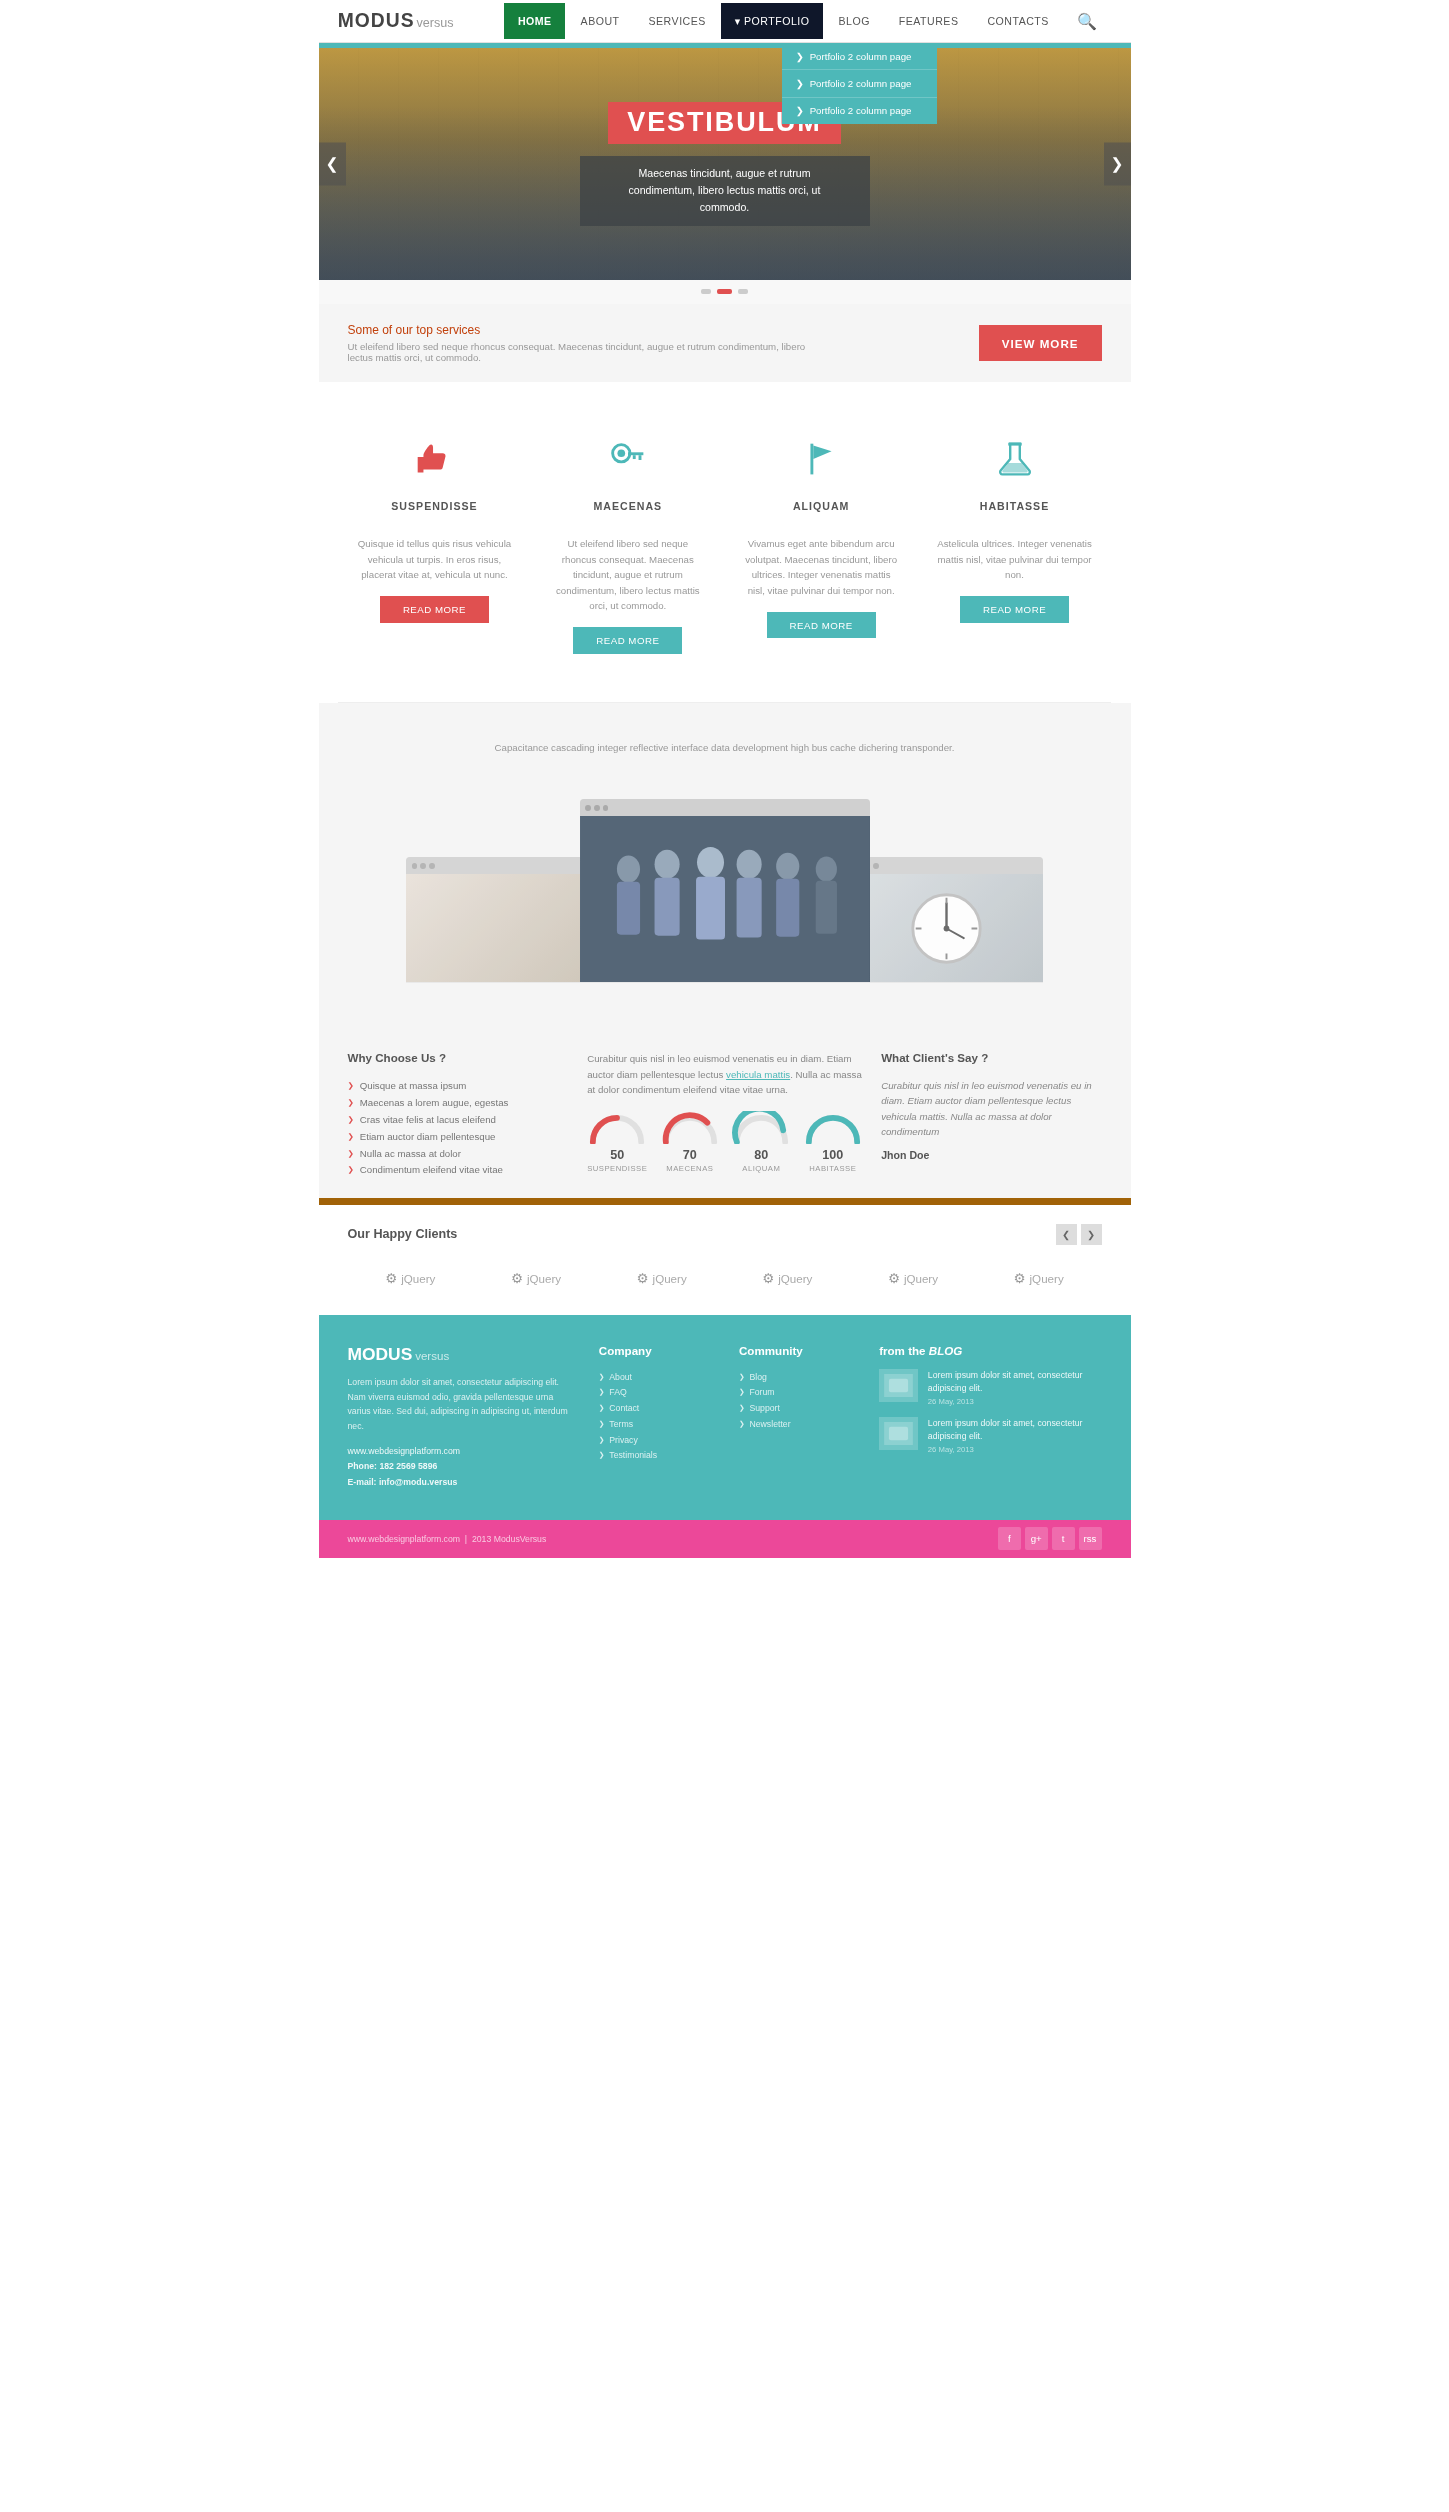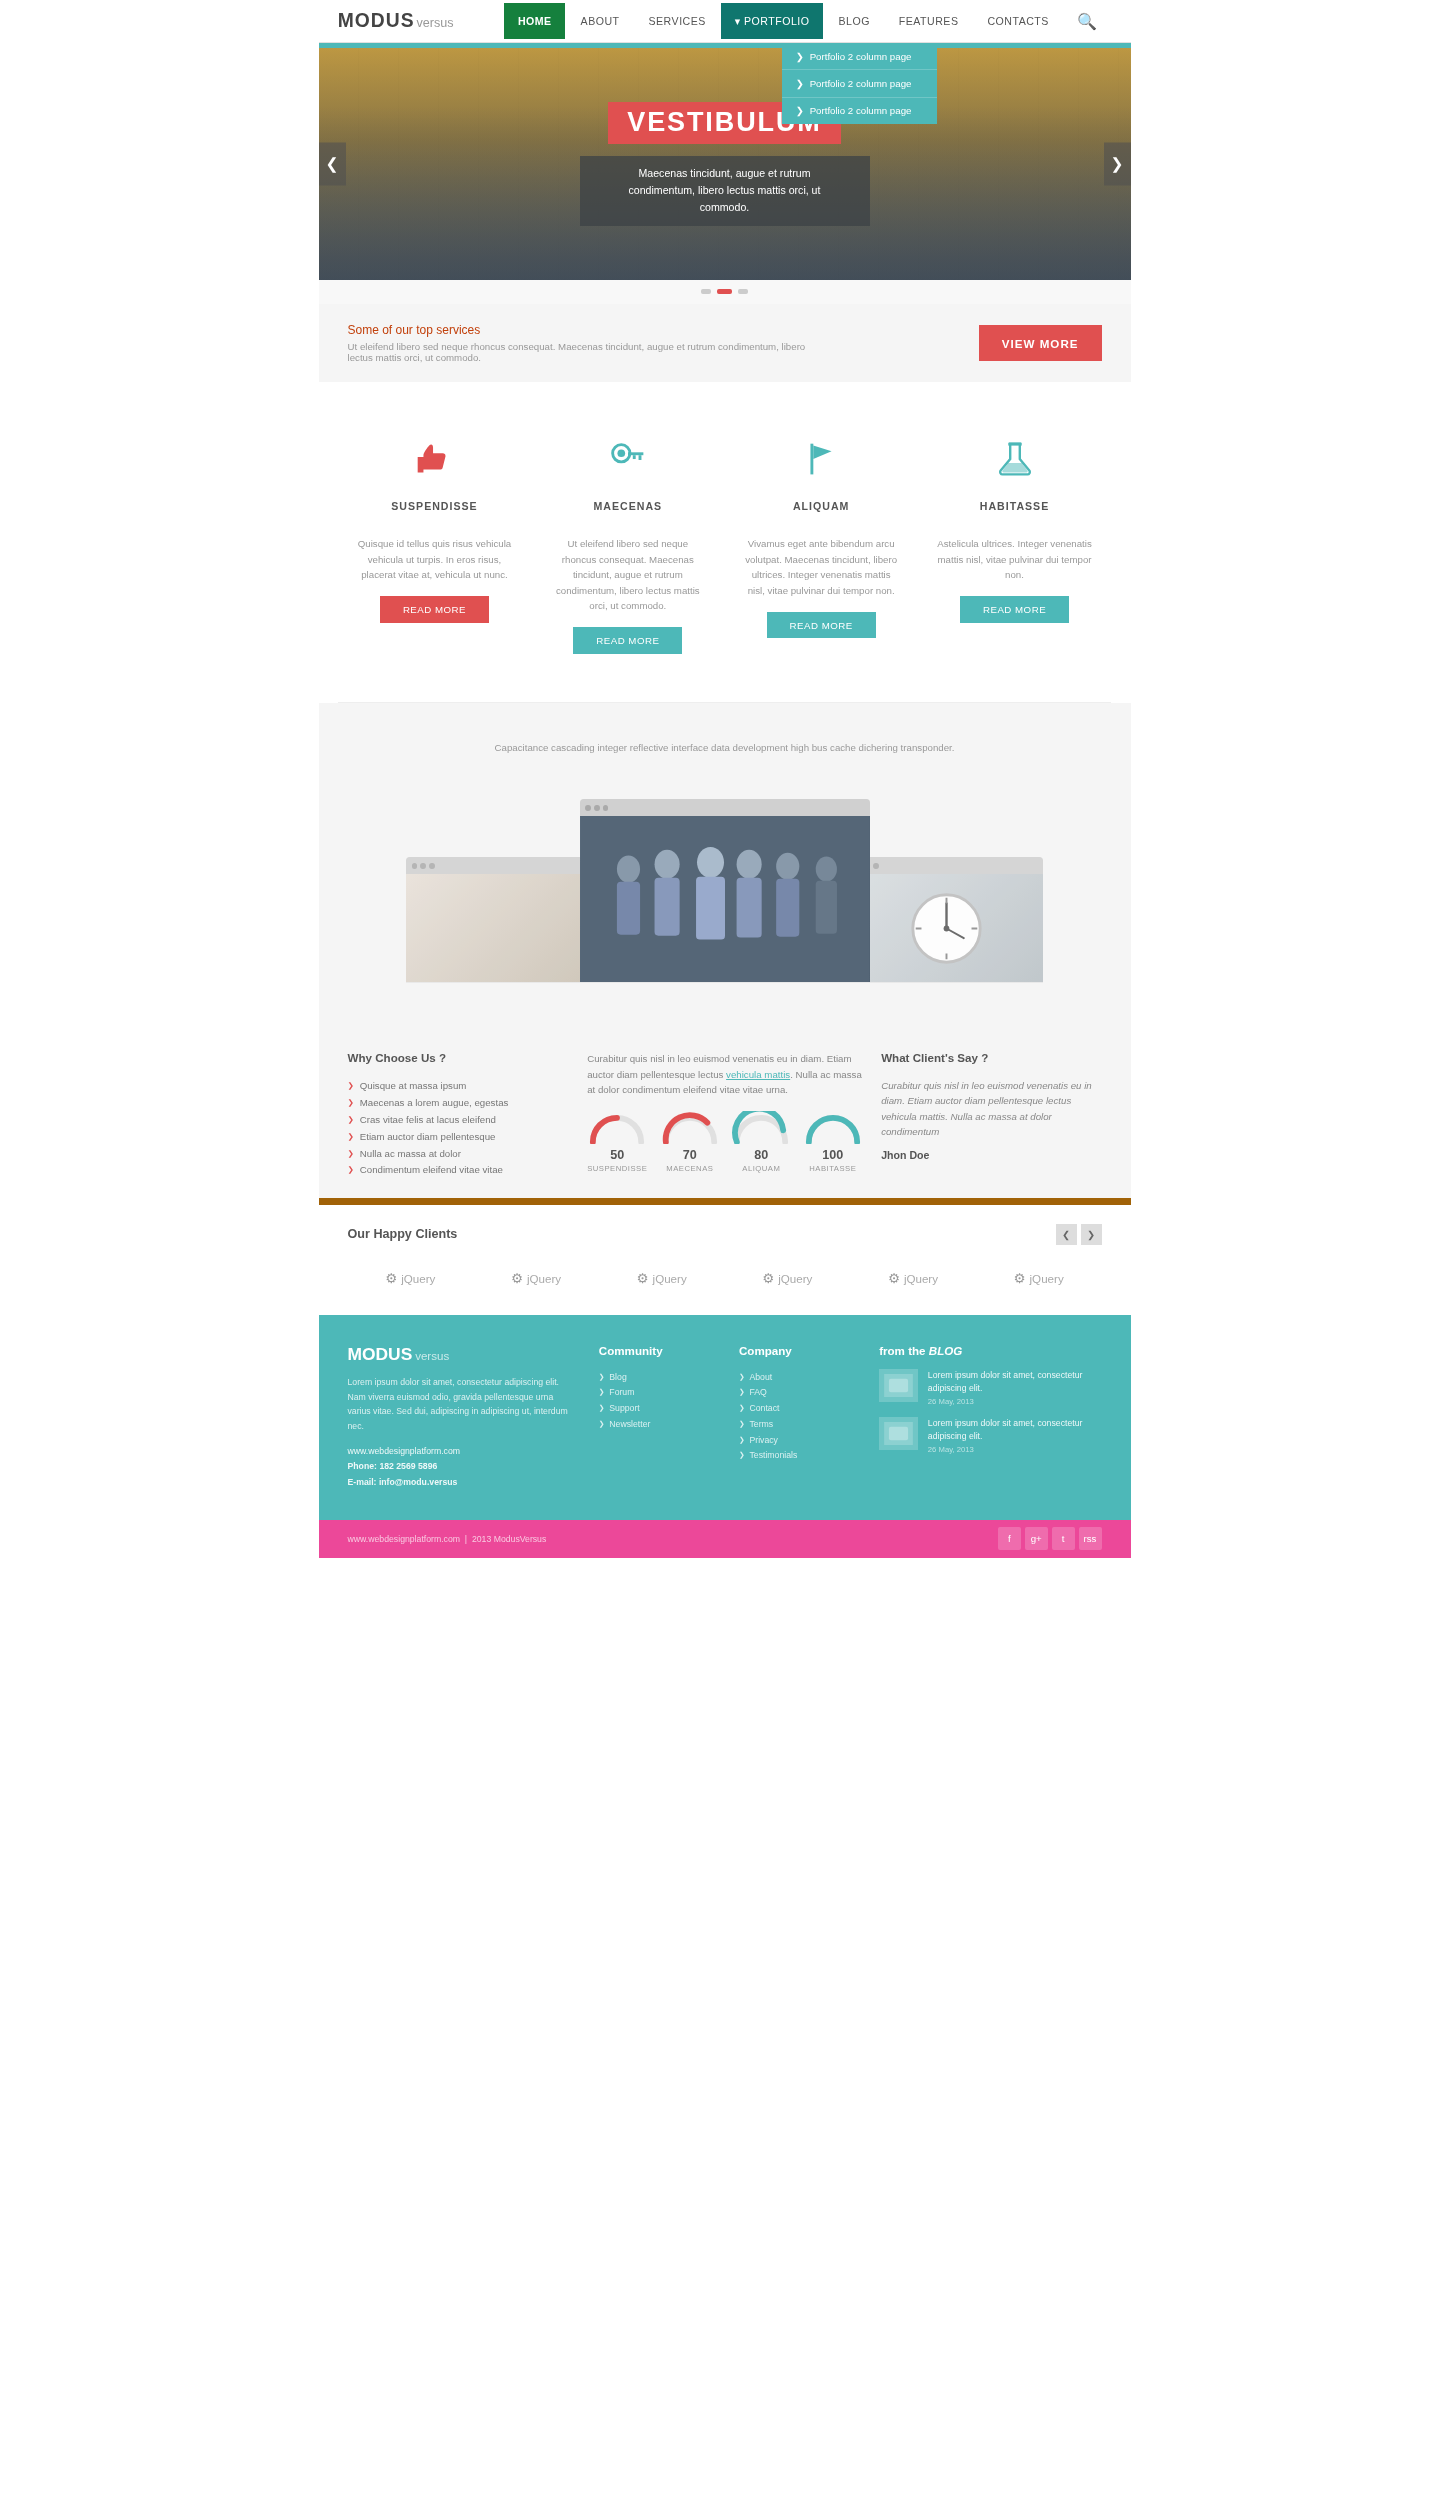--- a/index.html
+++ b/index.html
@@ -20,21 +20,21 @@
     .nav { display: flex; align-items: center; margin-left: auto; gap: 1.9px; position: relative; }
     .nav-item {
       padding: 11.6px 13.5px;
       font-size: 10.6px;
       color: #555;
       cursor: pointer;
       text-transform: uppercase;
       letter-spacing: 0.5px;
     }
     .nav-item.active { background: #15803d; color: #fff; font-weight: bold; }
-    .nav-item.portfolio-active { background: #0f766e; color: #fff; display: flex; align-items: center; gap: 3.9px; }
+    .nav-item.portfolio-active { background: #0f172a; color: #fff; display: flex; align-items: center; gap: 3.9px; }
     .nav-search { padding: 11.6px 13.5px; cursor: pointer; color: #555; }
 
     
     .portfolio-dropdown {
       position: absolute;
       top: 43px;
       right: 174px;
       background: #4db8b8;
       width: 155px;
       z-index: 100;
@@ -712,38 +712,38 @@
       </div>
       <div class="footer-desc">Lorem ipsum dolor sit amet, consectetur adipiscing elit. Nam viverra euismod odio, gravida pellentesque urna varius vitae. Sed dui, adipiscing in adipiscing ut, interdum nec.</div>
       <div class="footer-contact">
         <div>www.webdesignplatform.com</div>
         <div><span>Phone:</span> <span>182 2569 5896</span></div>
         <div><span>E-mail:</span> <span>info@modu.versus</span></div>
       </div>
     </div>
 
     <div>
-      <div class="footer-col-title">Community</div>
-      <ul class="footer-links">
-        <li>Blog</li>
-        <li>Forum</li>
-        <li>Support</li>
-        <li>Newsletter</li>
-      </ul>
-    </div>
-
-    <div>
       <div class="footer-col-title">Company</div>
       <ul class="footer-links">
         <li>About</li>
         <li>FAQ</li>
         <li>Contact</li>
         <li>Terms</li>
         <li>Privacy</li>
         <li>Testimonials</li>
+      </ul>
+    </div>
+
+    <div>
+      <div class="footer-col-title">Community</div>
+      <ul class="footer-links">
+        <li>Blog</li>
+        <li>Forum</li>
+        <li>Support</li>
+        <li>Newsletter</li>
       </ul>
     </div>
 
     <div>
       <div class="footer-col-title">from the <em>BLOG</em></div>
       <div class="blog-item">
         <div class="blog-thumb">
           <svg width="29" height="23" viewBox="0 0 30 24">
               <rect width="30" height="24" fill="rgba(255,255,255,0.2)"></rect>
               <rect x="5" y="5" width="20" height="14" rx="2" fill="rgba(255,255,255,0.3)"></rect>

